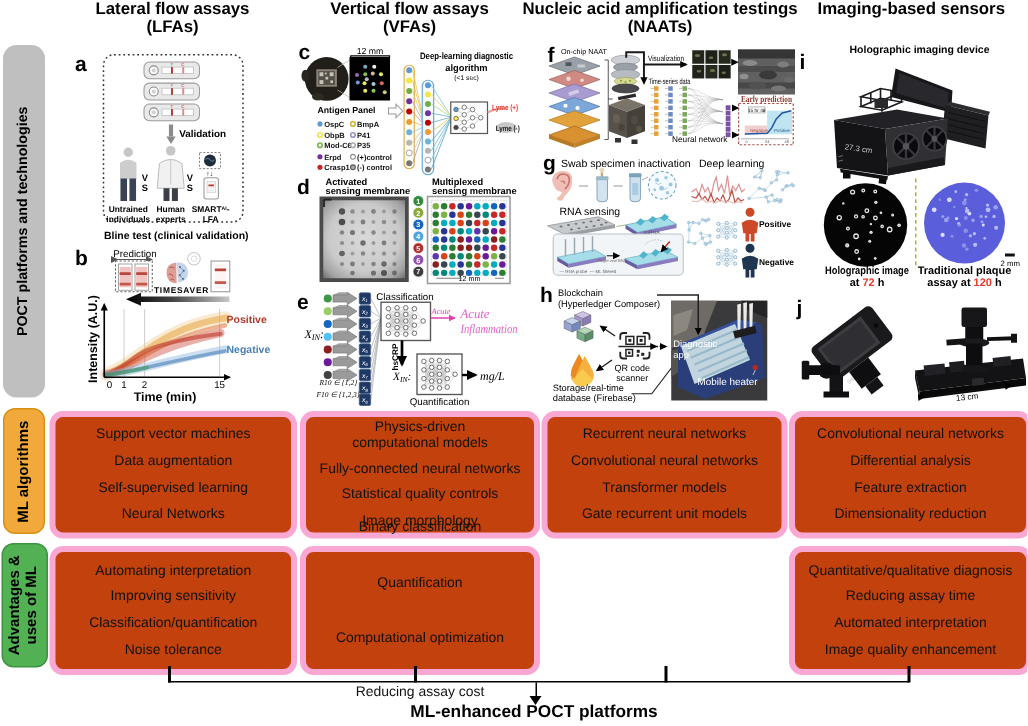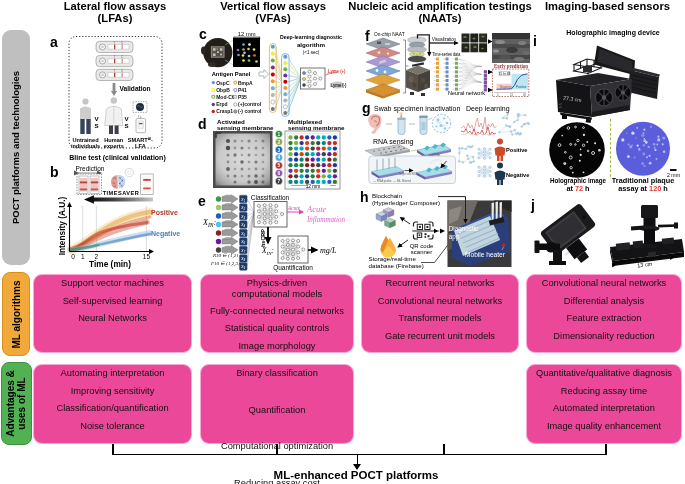--- a/index.html
+++ b/index.html
@@ -1,22 +1,22 @@
 <!DOCTYPE html>
 <html><head>
 <meta charset="utf-8">
 <style>
   html,body{margin:0;padding:0;background:#fff;}
   #page{position:relative;width:685px;height:484px;background:#fff;overflow:hidden;
         font-family:"Liberation Sans",sans-serif;text-decoration:underline;}
   .hdr{position:absolute;text-align:center;font-weight:bold;font-size:11.2px;line-height:11.6px;color:#000;}
   .rail{position:absolute;display:flex;align-items:center;justify-content:center;}
   .rail span{transform:rotate(-90deg);white-space:nowrap;font-weight:bold;color:#000;text-align:center;}
-  .lbox{position:absolute;background:#ec4899;border:1px solid #f9a8d4;border-radius:9px;
-        display:flex;flex-direction:column;justify-content:flex-start;text-align:center;
+  .lbox{position:absolute;background:#c2410c;border:4px solid #f9a8d4;border-radius:9px;
+        display:flex;flex-direction:column;justify-content:center;text-align:center;
         font-size:9.3px;color:#111;}
   .lbox div{line-height:17.6px;}
   .lbox .wrap2{line-height:10.5px;padding:3px 0 3.5px 0;}
   .cline{position:absolute;background:#000;}
 </style>
 </head>
 <body>
 <div id="page">
 
   <div class="hdr" style="left:40px;top:1px;width:150px;">Lateral flow assays<br>(LFAs)</div>
@@ -29,20 +29,21 @@
     </div>
   <div class="rail" style="left:2px;top:272px;width:26px;height:82px;background:#f2a93c;border:1px solid #d98f12;border-radius:8px;">
     <span style="font-size:10px;">ML algorithms</span>
     </div>
   <div class="rail" style="left:1px;top:362px;width:29px;height:81px;background:#52b152;border:1px solid #3d9440;border-radius:8px;">
     <span style="font-size:10px;line-height:10.5px;">Advantages &amp;<br>uses of ML</span>
     </div>
 
   <div class="lbox" style="left:33px;top:274px;width:157px;height:77px;">
     <div>Support vector machines</div>
+      <div>Data augmentation</div>
       <div>Self-supervised learning</div>
       <div>Neural Networks</div>
   </div>
   <div class="lbox" style="left:200px;top:274px;width:152px;height:77px;">
     <div class="wrap2">Physics-driven<br>computational models</div>
       <div>Fully-connected neural networks</div>
       <div>Statistical quality controls</div>
       <div>Image morphology</div>
   </div>
   <div class="lbox" style="left:361px;top:274px;width:156px;height:77px;">

